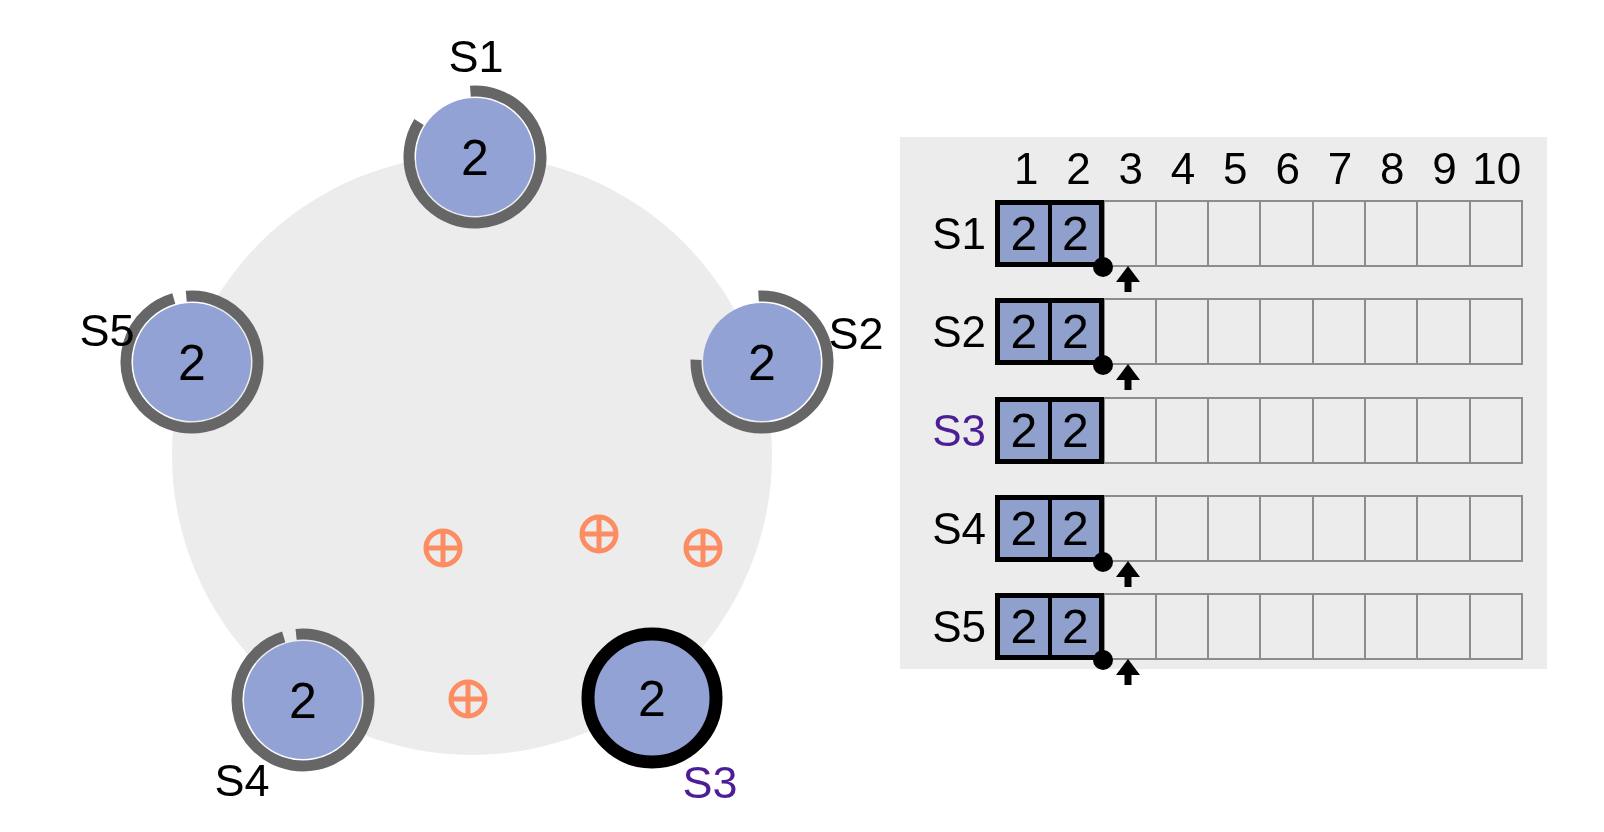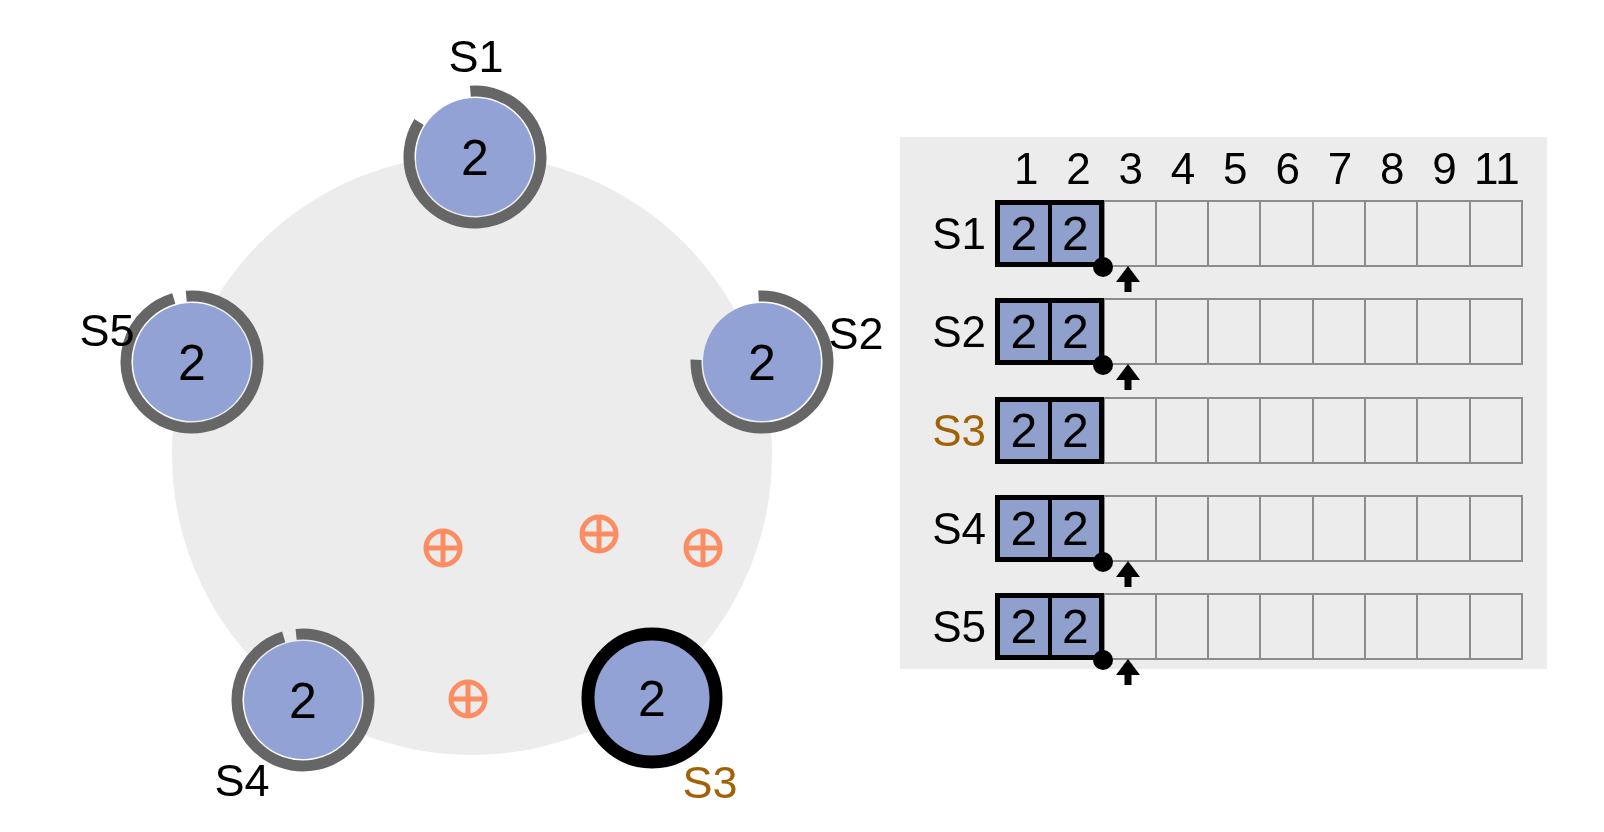--- a/index.html
+++ b/index.html
@@ -10,21 +10,21 @@
   .cluster{position:absolute;left:0;top:0;width:900px;height:832px;}
   .bigcircle{position:absolute;left:172px;top:155px;width:600px;height:600px;
              border-radius:50%;background:#ececec;}
   .server{position:absolute;width:150px;height:150px;}
   .server svg{position:absolute;left:0;top:0;}
   .term{position:absolute;left:0;top:0;width:150px;height:150px;display:flex;
         align-items:center;justify-content:center;font-size:50px;line-height:1;
         padding-top:2px;box-sizing:border-box;}
   .slabel{position:absolute;transform:translate(-50%,-50%);font-size:45px;
           line-height:1;white-space:nowrap;}
-  .red{color:#a16207;}
+  .red{color:#4c1d95;}
   .msg{position:absolute;width:44px;height:44px;}
 
   
   .panel{position:absolute;left:900px;top:137px;width:647px;height:532px;background:#ececec;}
   .cols{position:absolute;left:100px;top:10px;display:flex;}
   .col{width:52.3px;text-align:center;font-size:44px;line-height:1;}
   .lrow{position:absolute;left:0;width:647px;height:67px;}
   .rlabel{position:absolute;left:0;top:0;width:86px;height:67px;line-height:67px;
           text-align:right;font-size:44px;}
   .grid{position:absolute;left:100px;top:0;height:67px;display:flex;}
@@ -120,21 +120,21 @@
     <div class="cols">
       <div class="col">1</div>
       <div class="col">2</div>
       <div class="col">3</div>
       <div class="col">4</div>
       <div class="col">5</div>
       <div class="col">6</div>
       <div class="col">7</div>
       <div class="col">8</div>
       <div class="col">9</div>
-      <div class="col">11</div>
+      <div class="col">10</div>
     </div>
 
     <div class="lrow" style="top:63px">
       <div class="rlabel">S1</div>
       <div class="grid">
         <div class="cell c0"></div>
         <div class="cell"></div>
         <div class="cell"></div>
         <div class="cell"></div>
         <div class="cell"></div>

